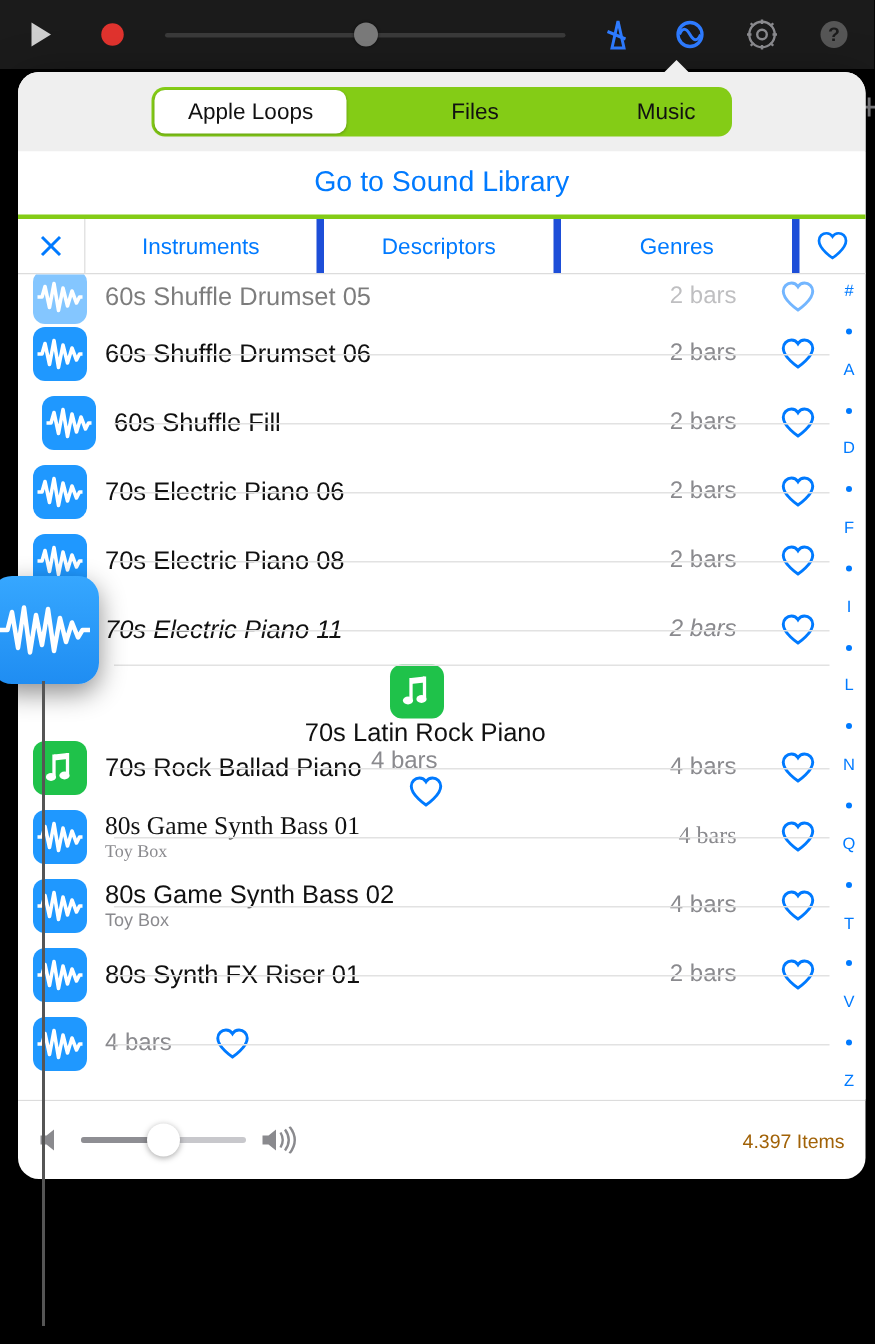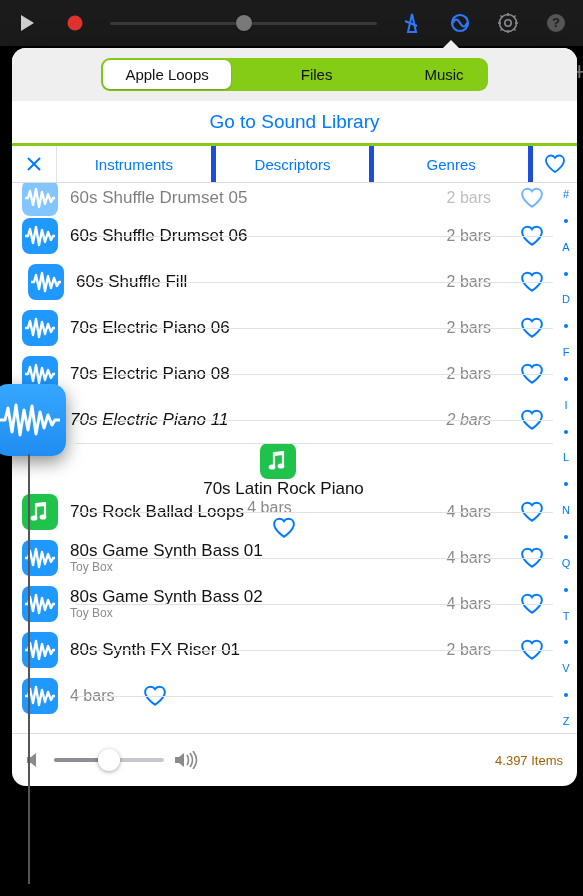--- a/index.html
+++ b/index.html
@@ -498,29 +498,29 @@
           <div class="sepline"></div>
           <div class="thumb green">
             <svg width="22" height="24" viewBox="0 0 22 24">
               <path d="M7 3 L7 17" stroke="#fff" stroke-width="2.2" fill="none"></path>
               <path d="M16 2 L16 16" stroke="#fff" stroke-width="2.2" fill="none"></path>
               <path d="M7 3 L16 2 L16 6 L7 7 Z" fill="#fff"></path>
               <ellipse cx="5" cy="18" rx="3.4" ry="2.6" fill="#fff"></ellipse>
               <ellipse cx="14" cy="17" rx="3.4" ry="2.6" fill="#fff"></ellipse>
             </svg>
           </div>
-          <div class="loop-title">70s Rock Ballad Loops</div>
+          <div class="loop-title">70s Rock Ballad Piano</div>
           <div class="bars">4 bars</div>
           <div class="heart">
             <svg width="24" height="22" viewBox="0 0 22 20">
               <path d="M11 18 C11 18 2 12 2 6.5 C2 3.5 4.3 1.5 7 1.5 C8.9 1.5 10.3 2.6 11 3.7 C11.7 2.6 13.1 1.5 15 1.5 C17.7 1.5 20 3.5 20 6.5 C20 12 11 18 11 18 Z" fill="none" stroke="#007aff" stroke-width="1.8"></path>
             </svg>
           </div>
         </div>
-        <div class="row" style="position: relative;">
+        <div class="row" style="position: relative; font-family: Liberation Serif, serif;">
           <div class="sepline"></div>
           <div class="thumb blue">
             <svg width="30" height="22" viewBox="0 0 30 22">
               <polyline points="0,11 3,11 5,4 8,18 11,2 14,20 17,5 20,17 23,7 26,15 28,11 30,11" fill="none" stroke="#fff" stroke-width="2.4" stroke-linejoin="round" stroke-linecap="round"></polyline>
             </svg>
           </div>
           <div class="loop-title">80s Game Synth Bass 01<span class="loop-sub">Toy Box</span></div>
           <div class="bars">4 bars</div>
           <div class="heart">
             <svg width="24" height="22" viewBox="0 0 22 20">

